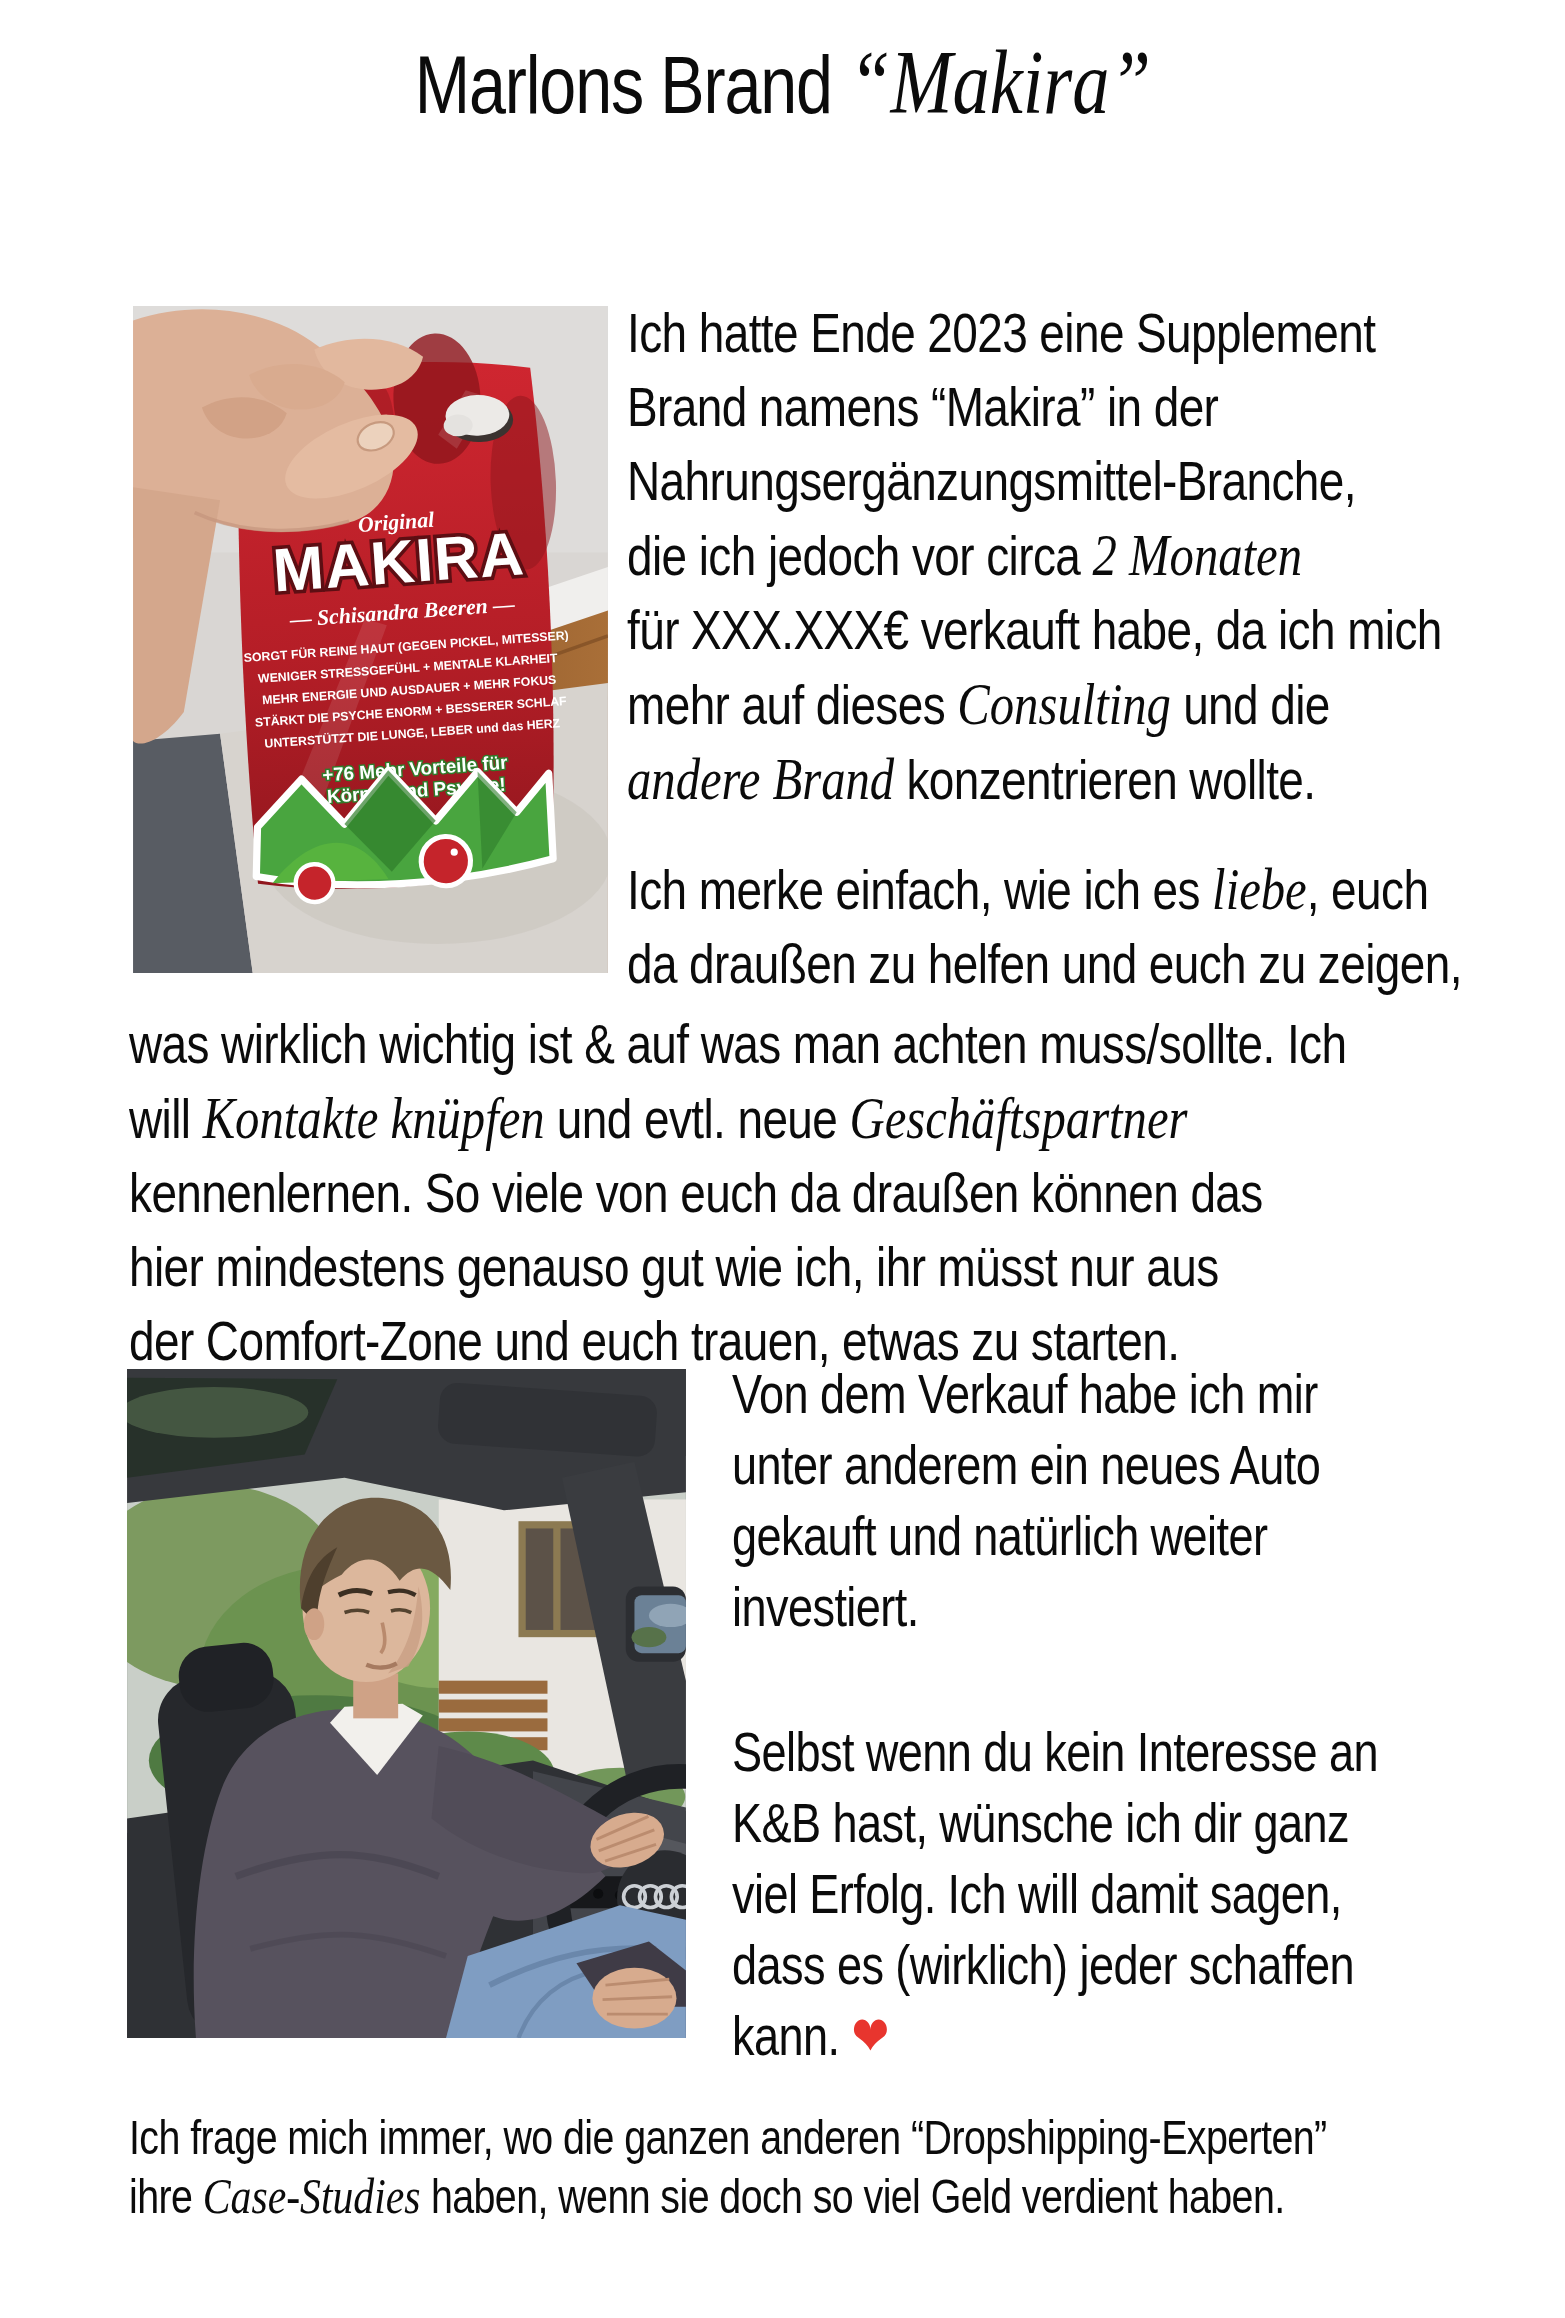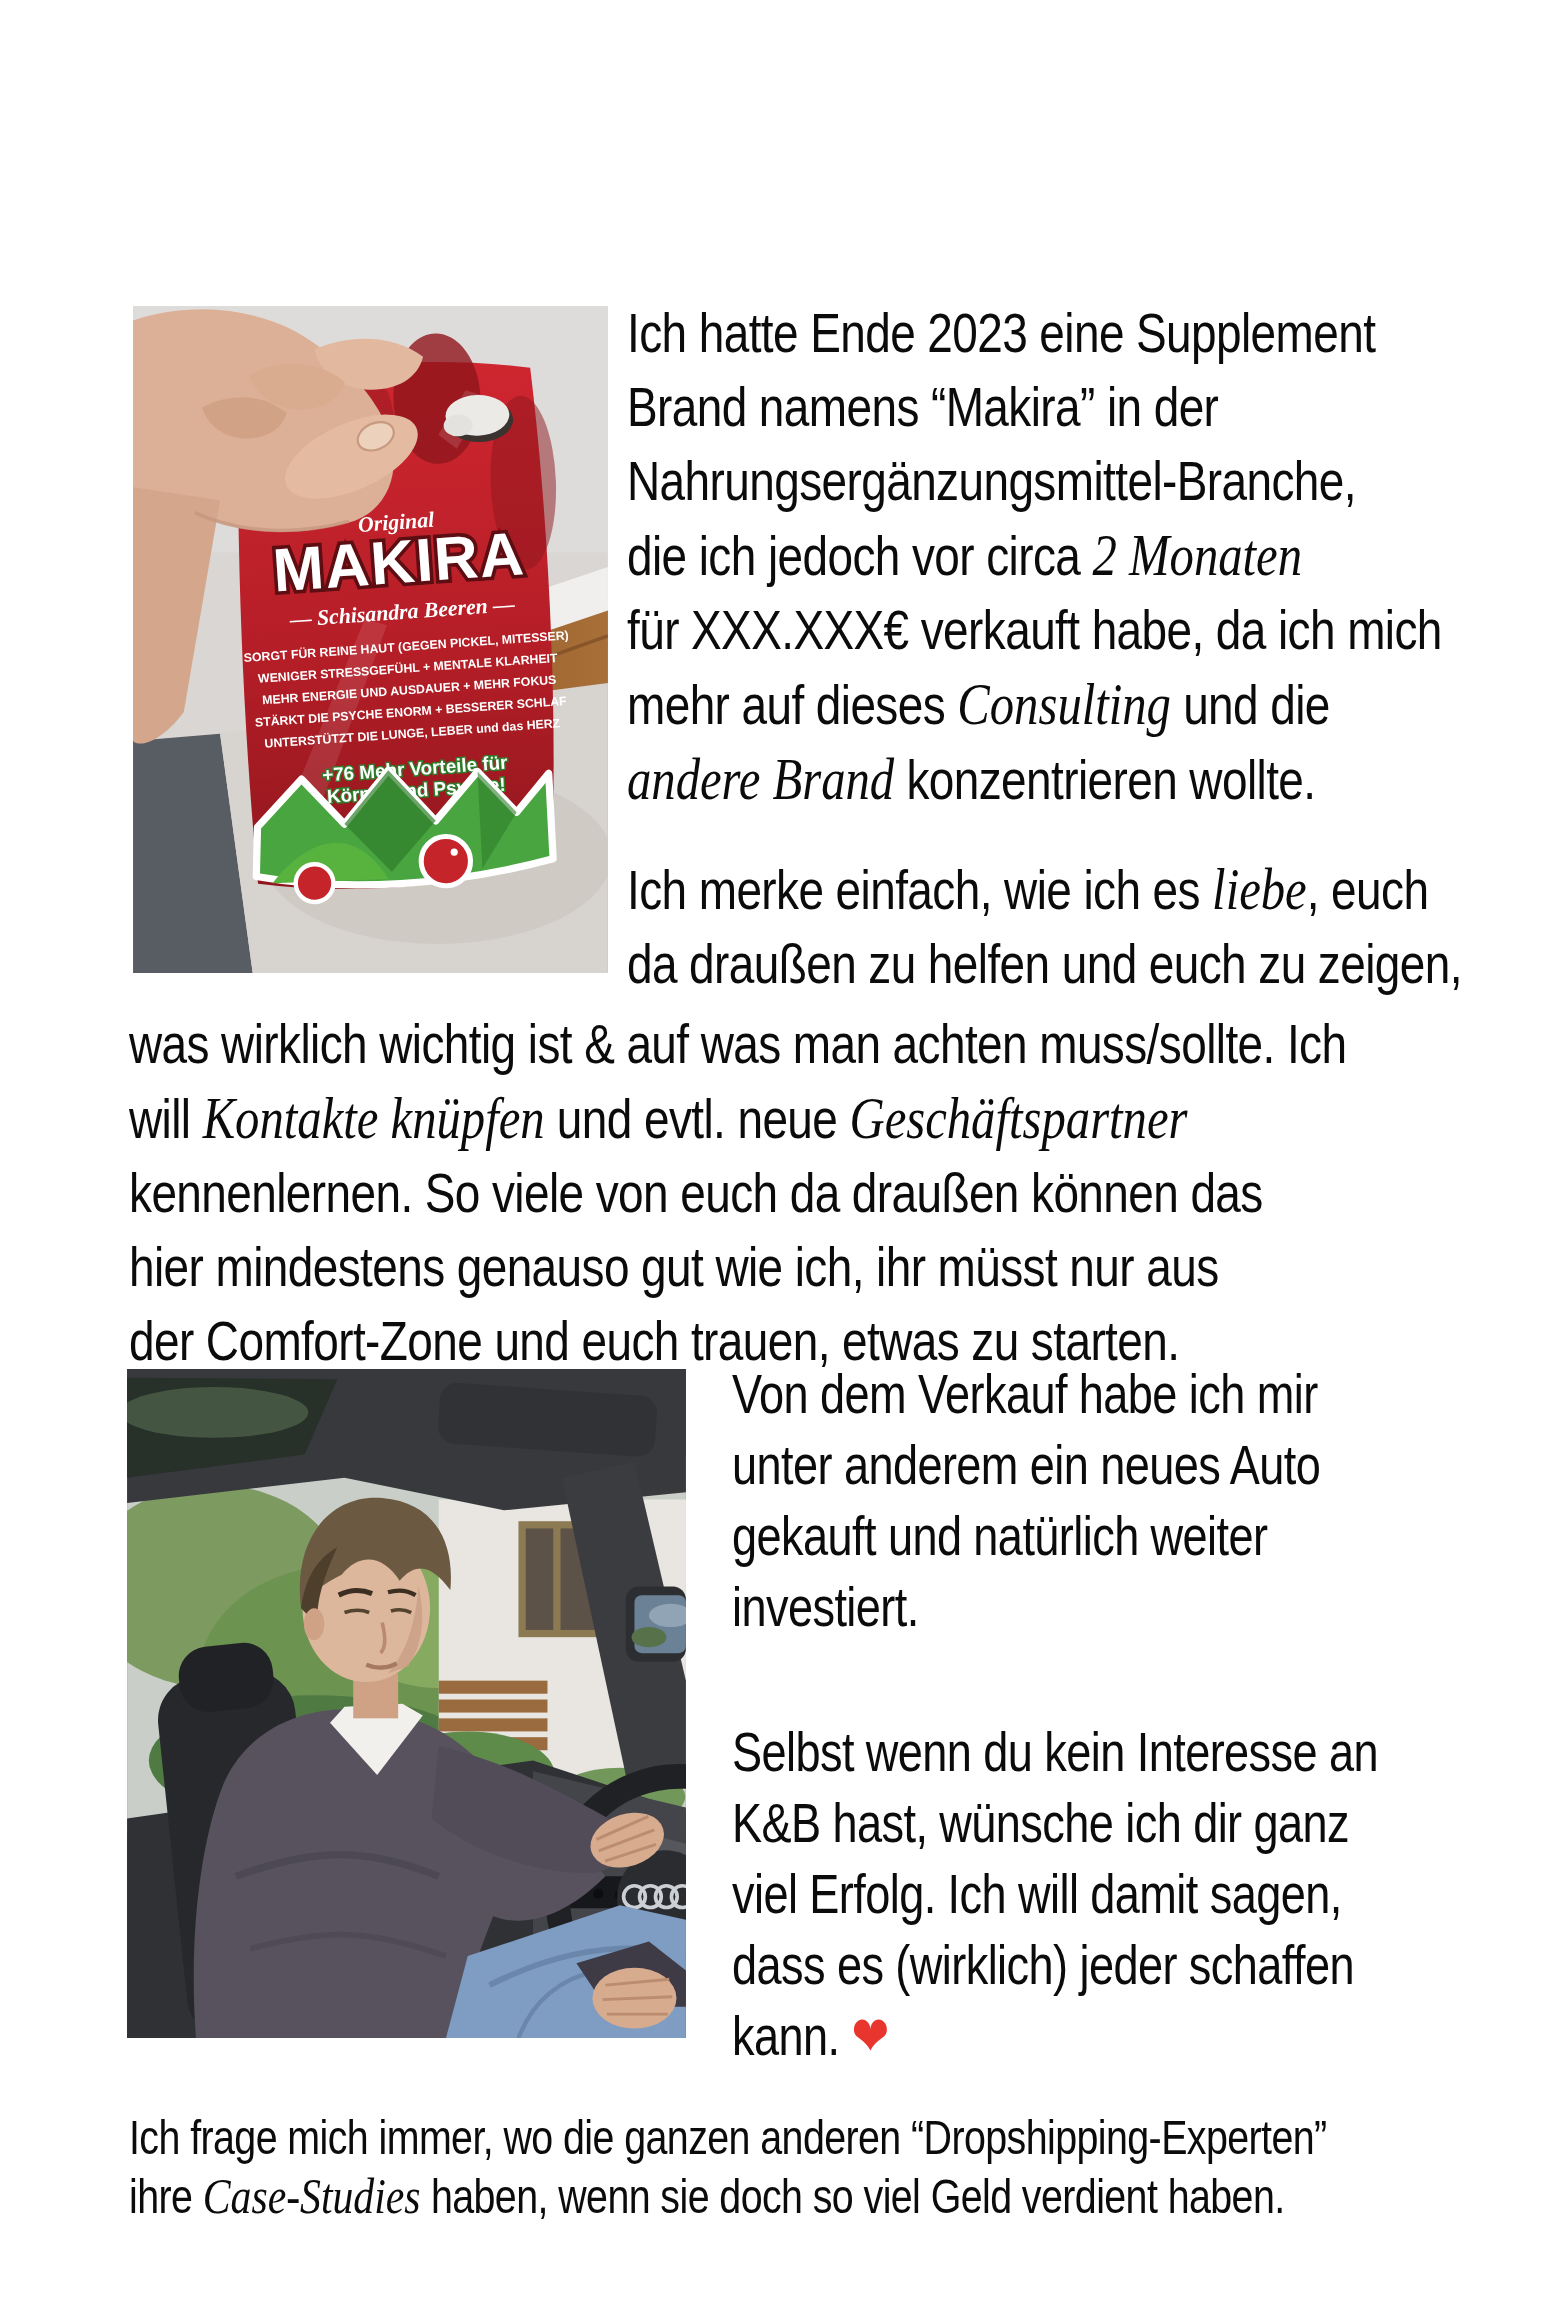--- a/index.html
+++ b/index.html
@@ -31,20 +31,25 @@
   .photo{position:absolute;margin:0;padding:0;overflow:hidden;}
   .photo svg{display:block;}
   .photo1{left:133px;top:306px;width:475px;height:667px;}
   .photo2{left:127px;top:1369px;width:559px;height:669px;}
 </style>
 </head>
 <body>
 
 <div class="page">
 
+  <h1 class="title" style="margin:0;font-weight:normal;">
+    <span class="title-inner">
+      <span class="t-sans">Marlons Brand </span><span class="t-serif">“Makira”</span>
+    </span>
+  </h1>
 
   <figure class="photo photo1">
     <svg viewBox="0 0 655 920" width="475" height="667">
       <defs>
         <linearGradient id="redgrad" x1="0" y1="0" x2="0" y2="1">
           <stop offset="0" stop-color="#cf2630"></stop>
           <stop offset="0.55" stop-color="#b51e27"></stop>
           <stop offset="1" stop-color="#8f161d"></stop>
         </linearGradient>
         <linearGradient id="woodgrad" x1="0" y1="0" x2="1" y2="0">

